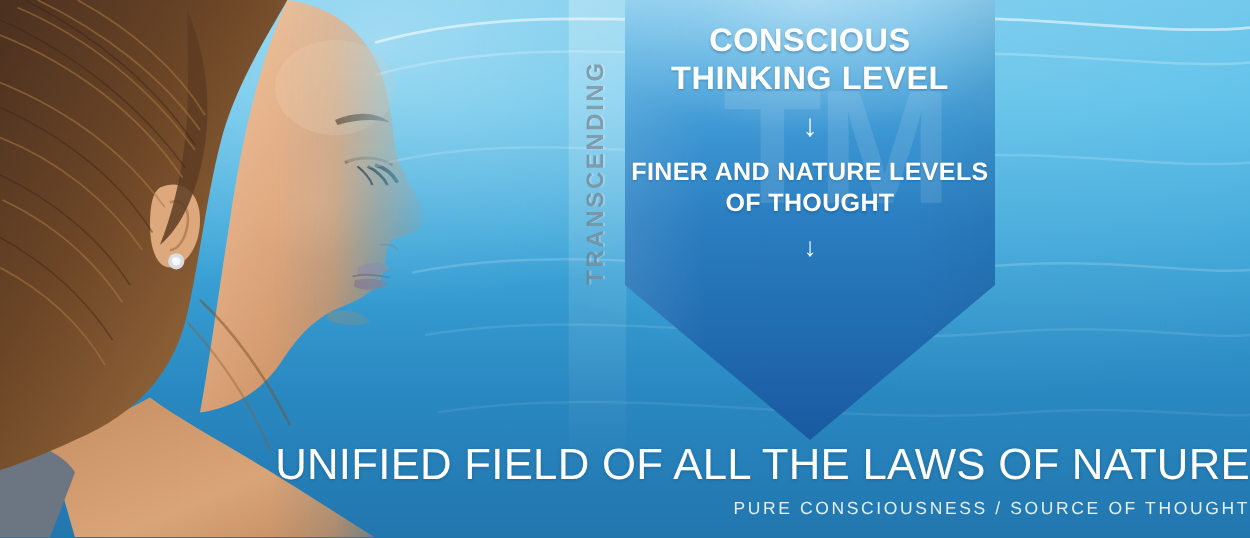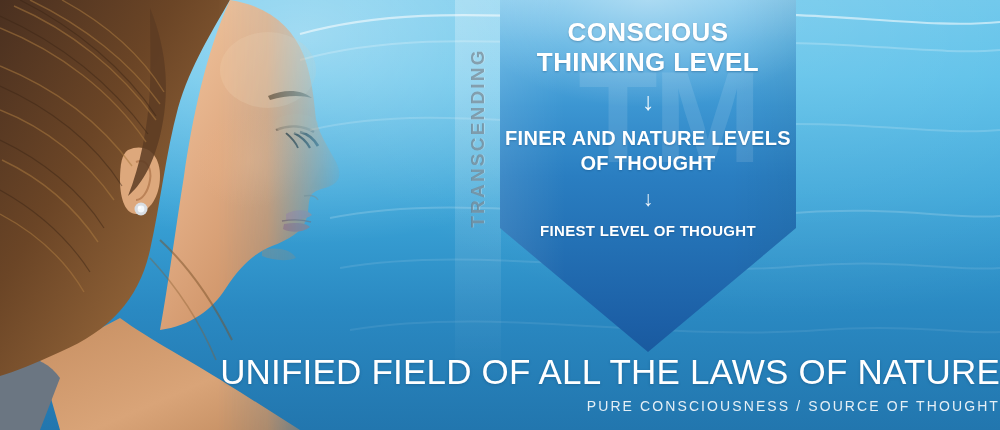--- a/index.html
+++ b/index.html
@@ -253,21 +253,20 @@
   <div class="banner-shade"></div>
   <div class="tm-mark">
     <span>TM</span>
   </div>
 
   <div class="stack">
     <div class="lvl-1">CONSCIOUS THINKING LEVEL</div>
     <div class="arrow-1">↓</div>
     <div class="lvl-2">FINER AND NATURE LEVELS OF THOUGHT</div>
     <div class="arrow-2">↓</div>
-    <div class="lvl-3">FINEST LEVEL OF THOUGHT</div>
   </div>
 
   <div class="footer">
     <div class="headline">UNIFIED FIELD OF ALL THE LAWS OF NATURE</div>
     <div class="sub">PURE CONSCIOUSNESS / SOURCE OF THOUGHT</div>
   </div>
 
 </div>
 
 </body></html>

